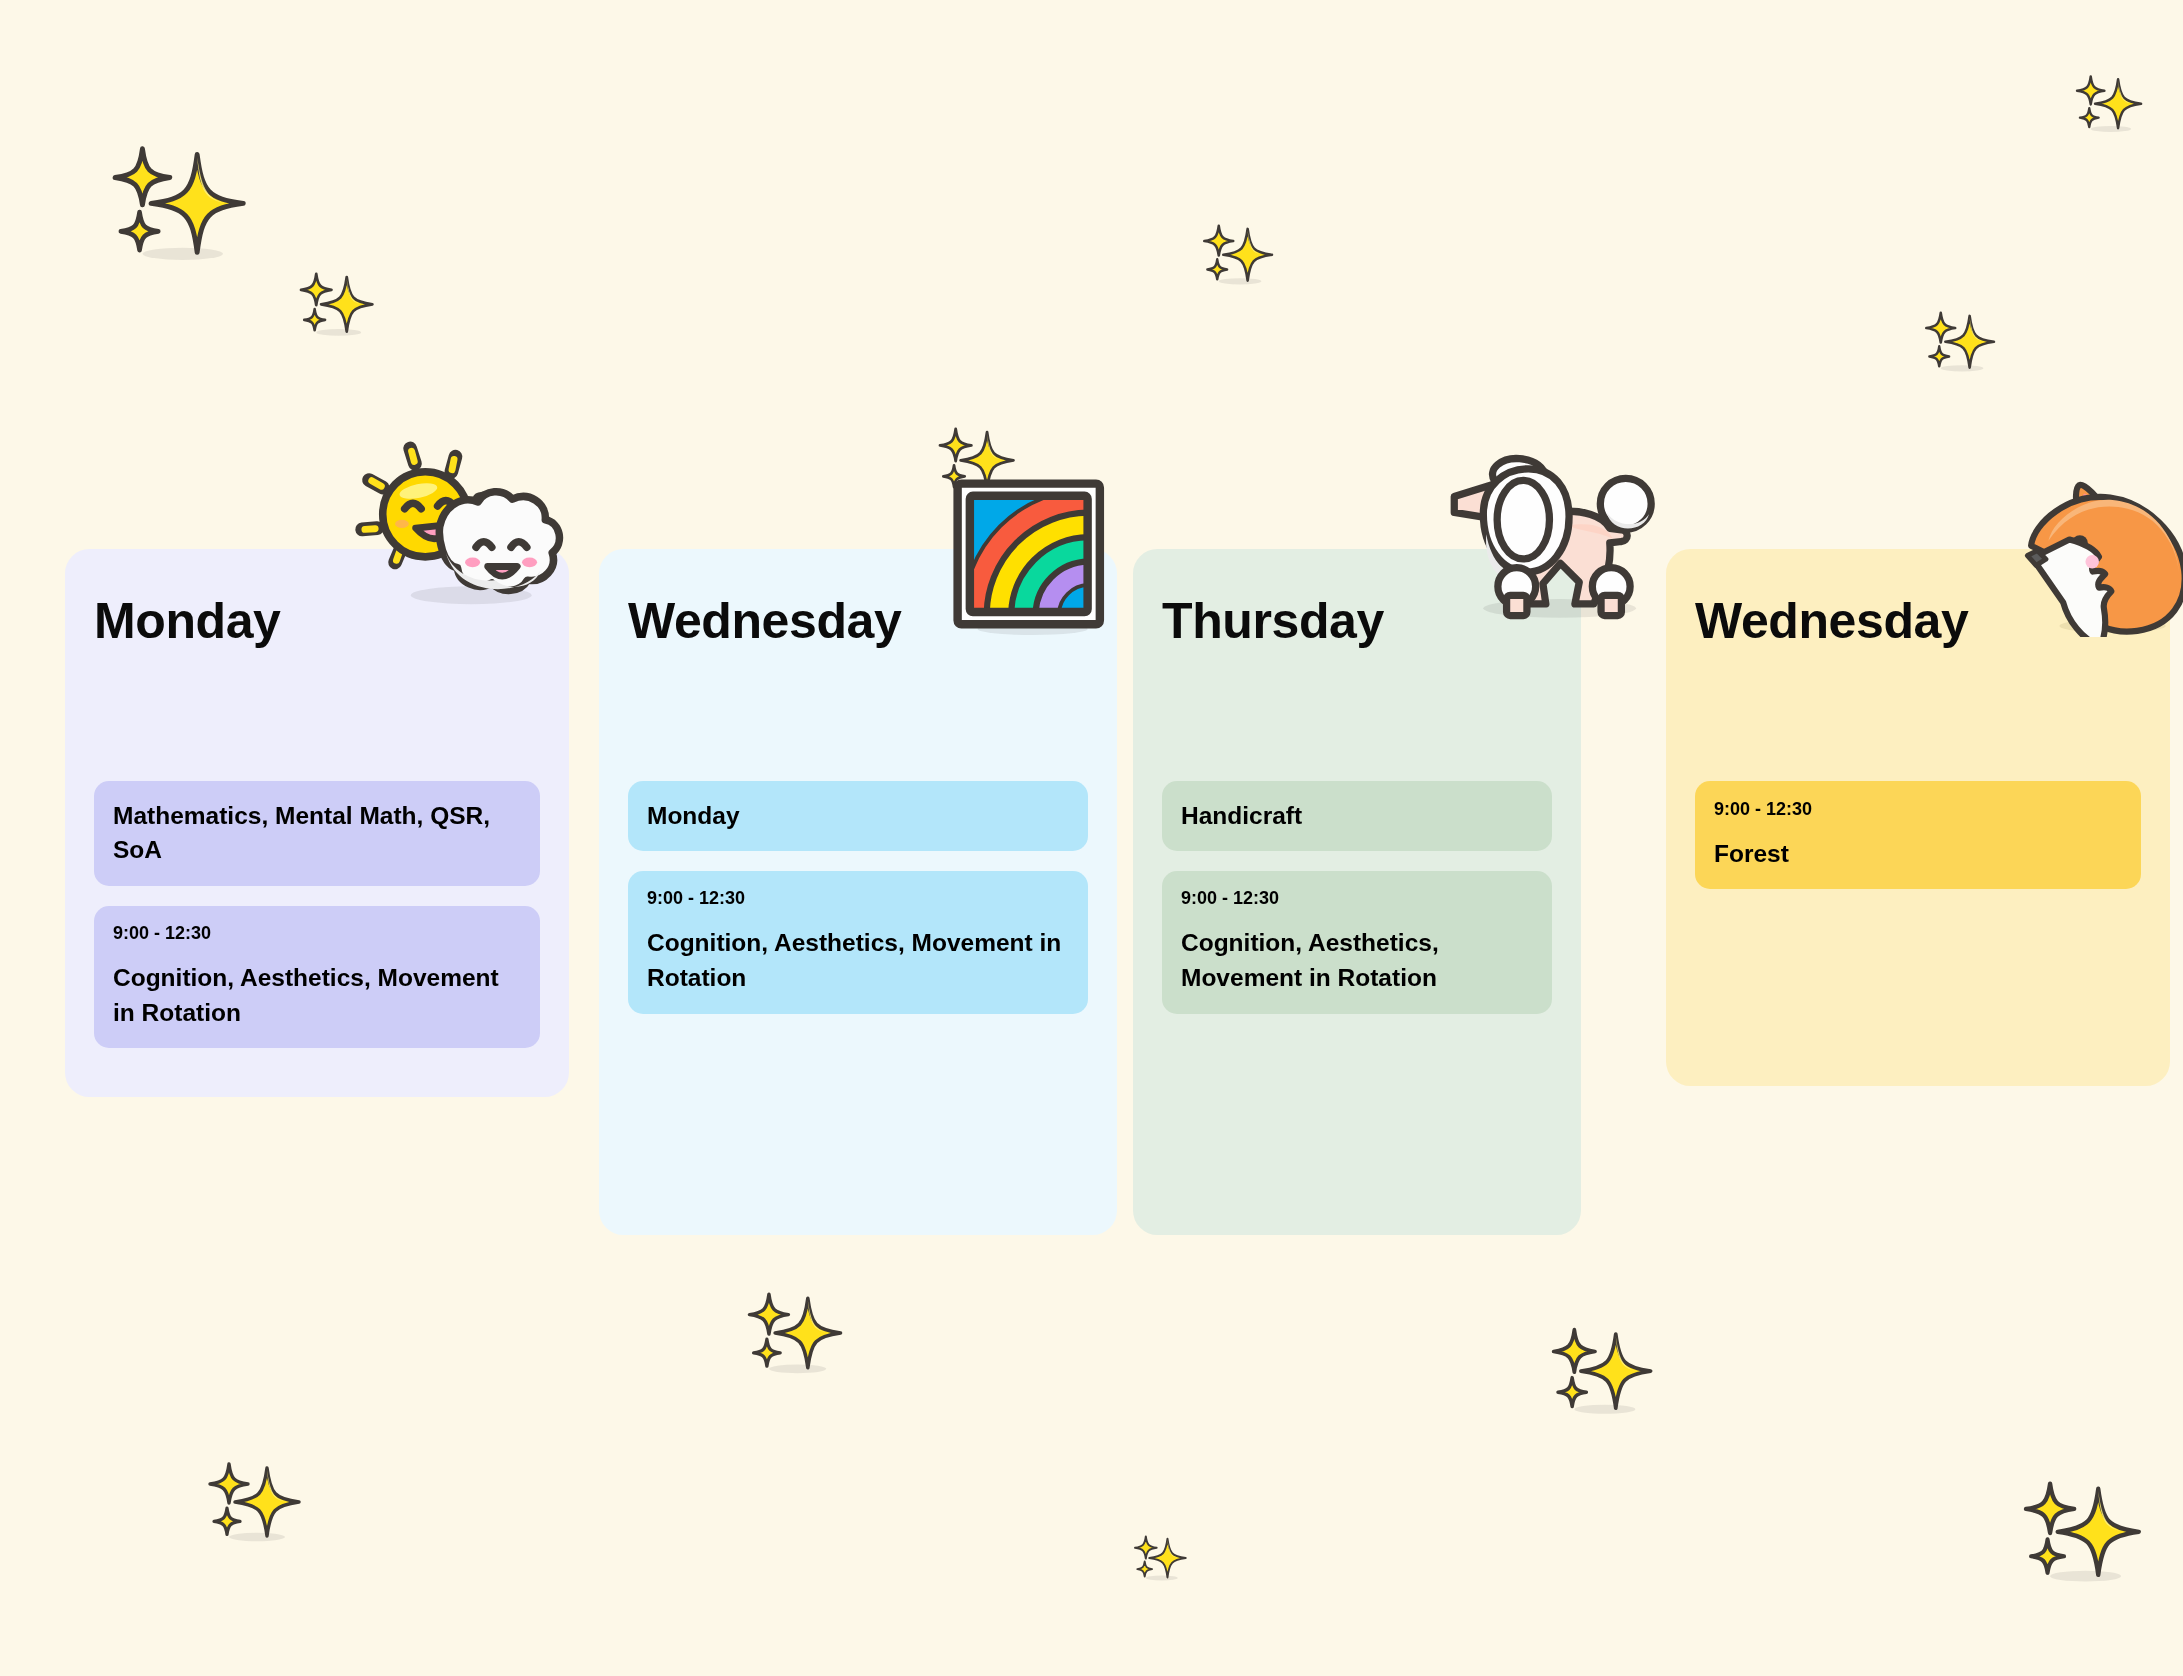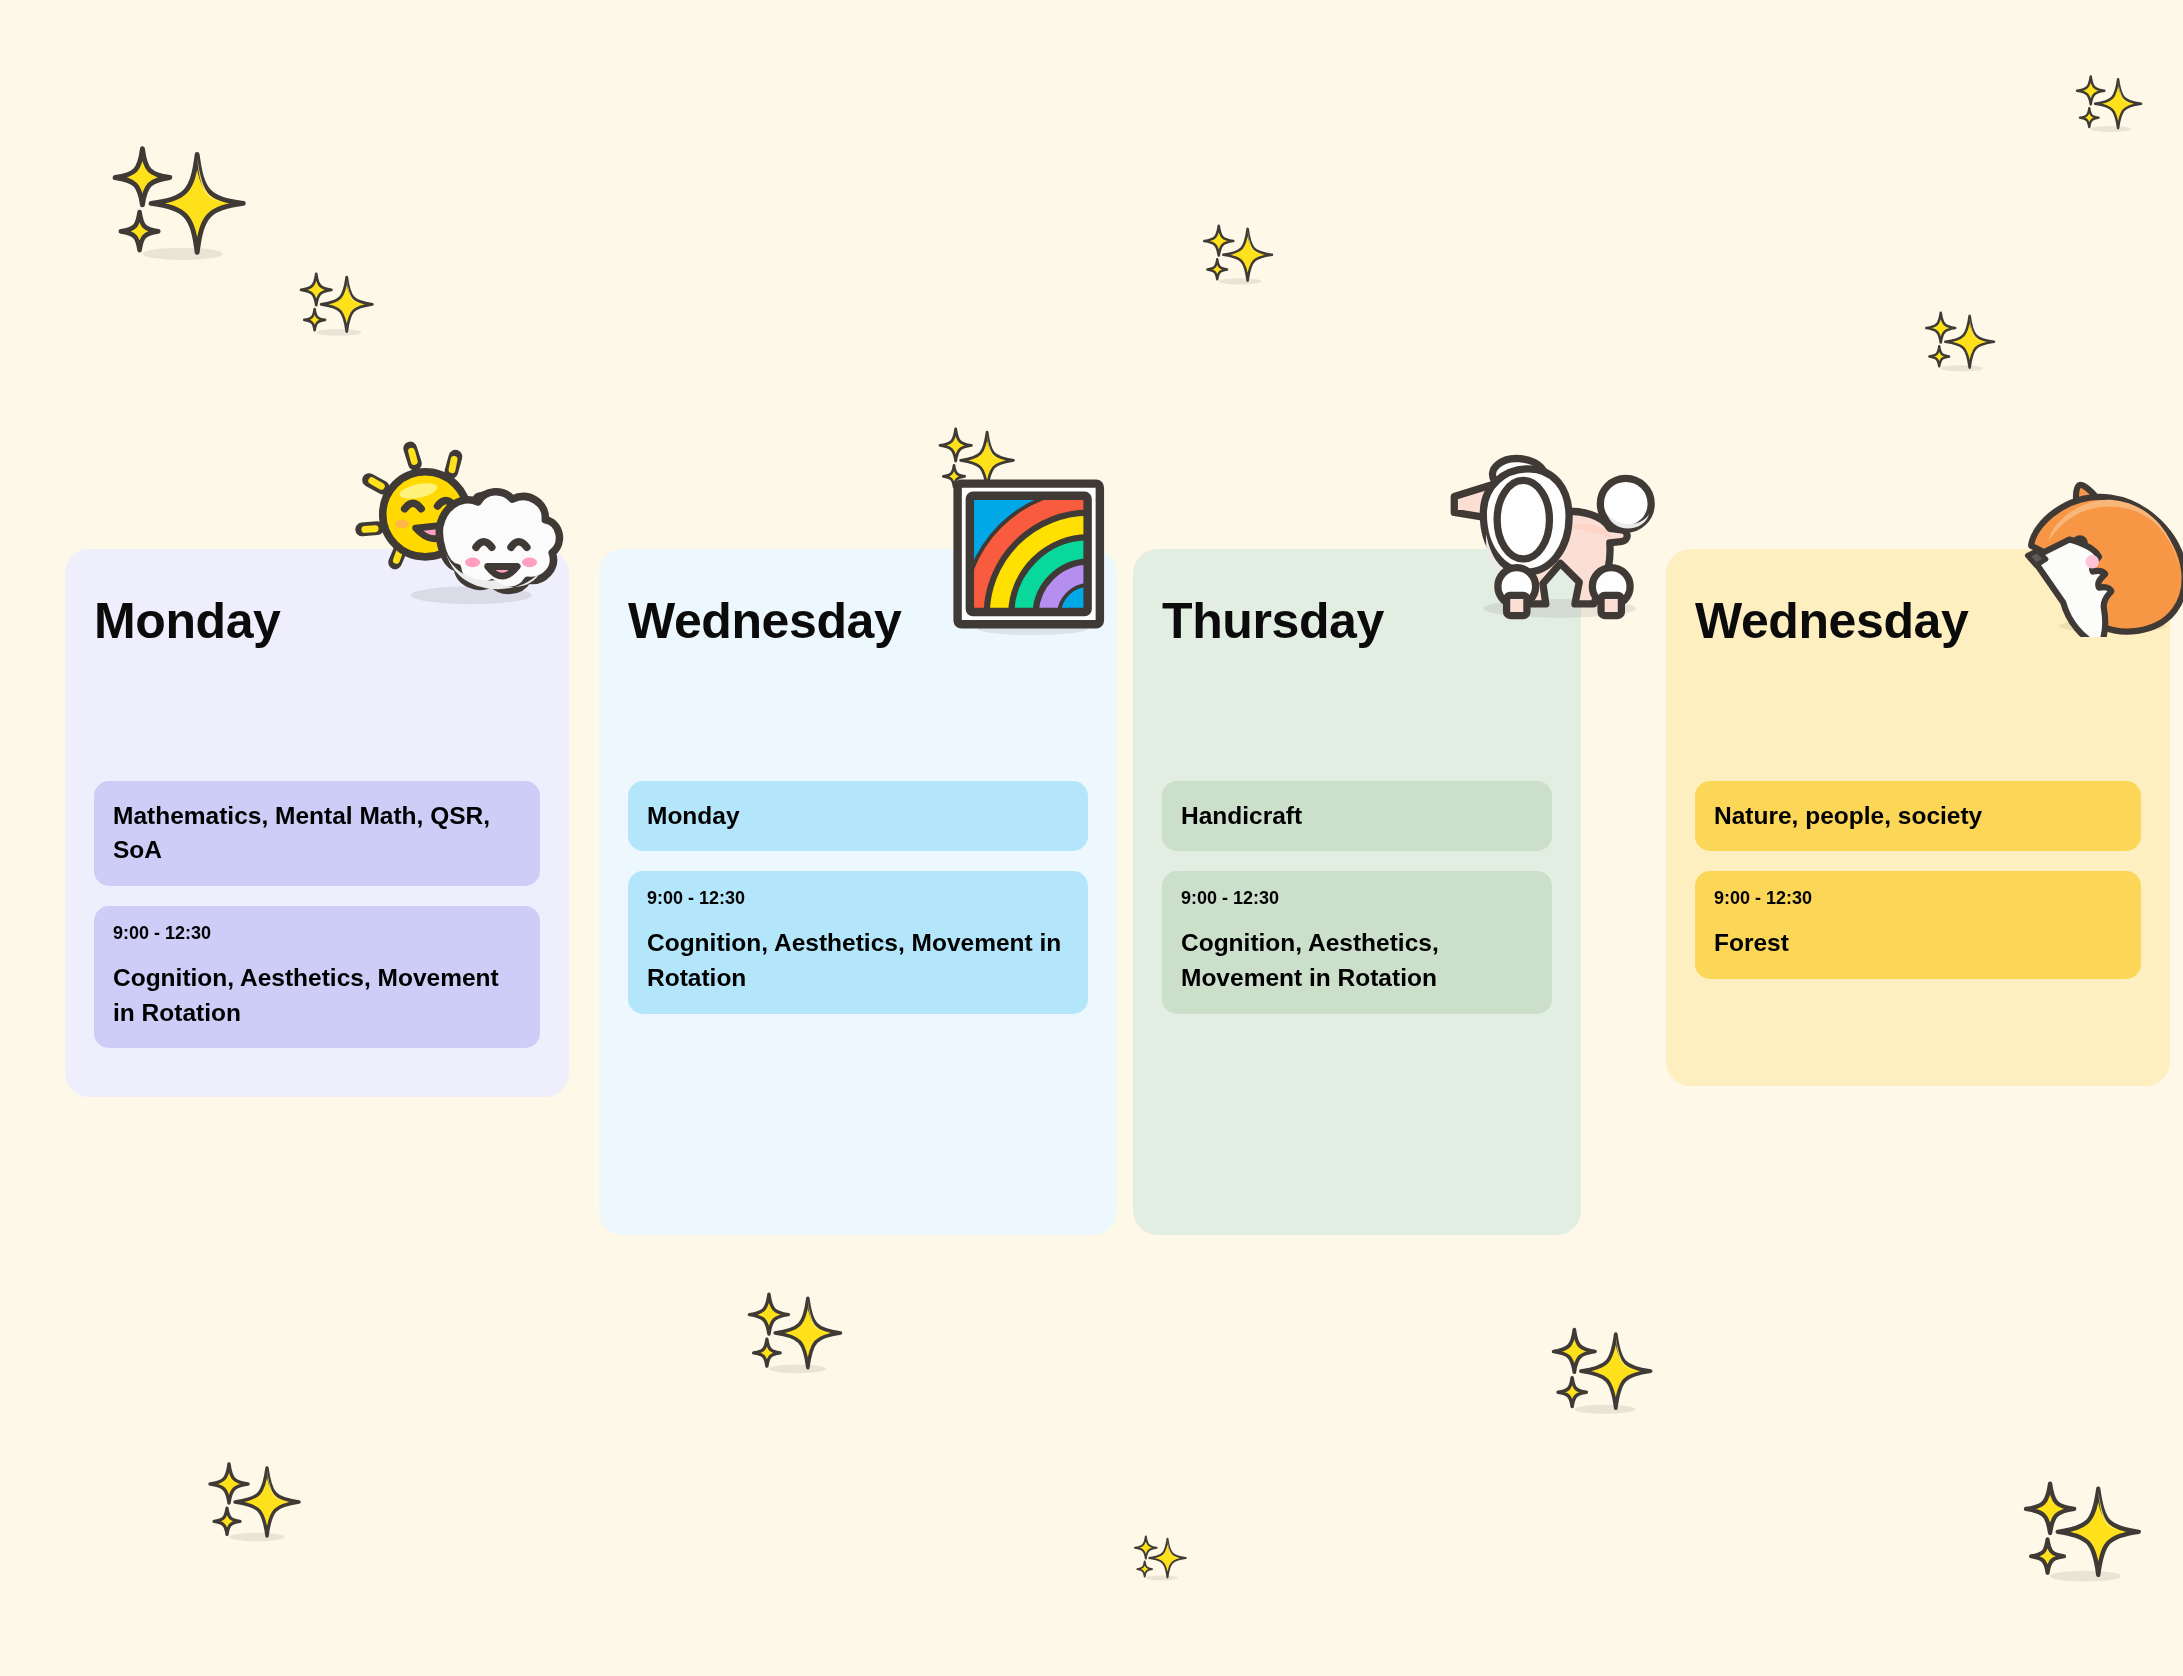--- a/index.html
+++ b/index.html
@@ -298,22 +298,19 @@
              c0 -66 -44 -122 -108 -128Z" fill="#f9b679"></path>
     <circle cx="97" cy="104" r="13" fill="#3f3a36"></circle>
     <path d="M20 128 l60 -30 c22 6 42 16 48 28 c-8 10 -14 16 -10 24 c10 -2 16 -2 20 4
              c-8 8 -14 14 -10 22 c10 -2 18 0 20 6 c-10 10 -14 18 -12 28
              c4 22 2 44 -6 62 c-30 -14 -52 -42 -60 -72 Z" fill="#fcfcfa" stroke="#3f3a36" stroke-width="10" stroke-linejoin="round"></path>
     <path d="M12 124 l16 -8 l14 14 l-16 10 Z" fill="#5c5c5c" stroke="#3f3a36" stroke-width="8" stroke-linejoin="round"></path>
     <circle cx="117" cy="134" r="11" fill="#ffc4da"></circle>
   </svg></div>
       <div class="blocks">
         <div class="block" style="background: rgb(252, 214, 87);">
-          <div class="block-subject">Nature, people, society</div>
-        </div>
-        <div class="block" style="background: rgb(252, 214, 87);">
           <div class="block-time">9:00  -  12:30</div>
           <div class="block-subject">Forest</div>
         </div>
       </div>
     </div>
   </div>
 
 
 </body></html>

